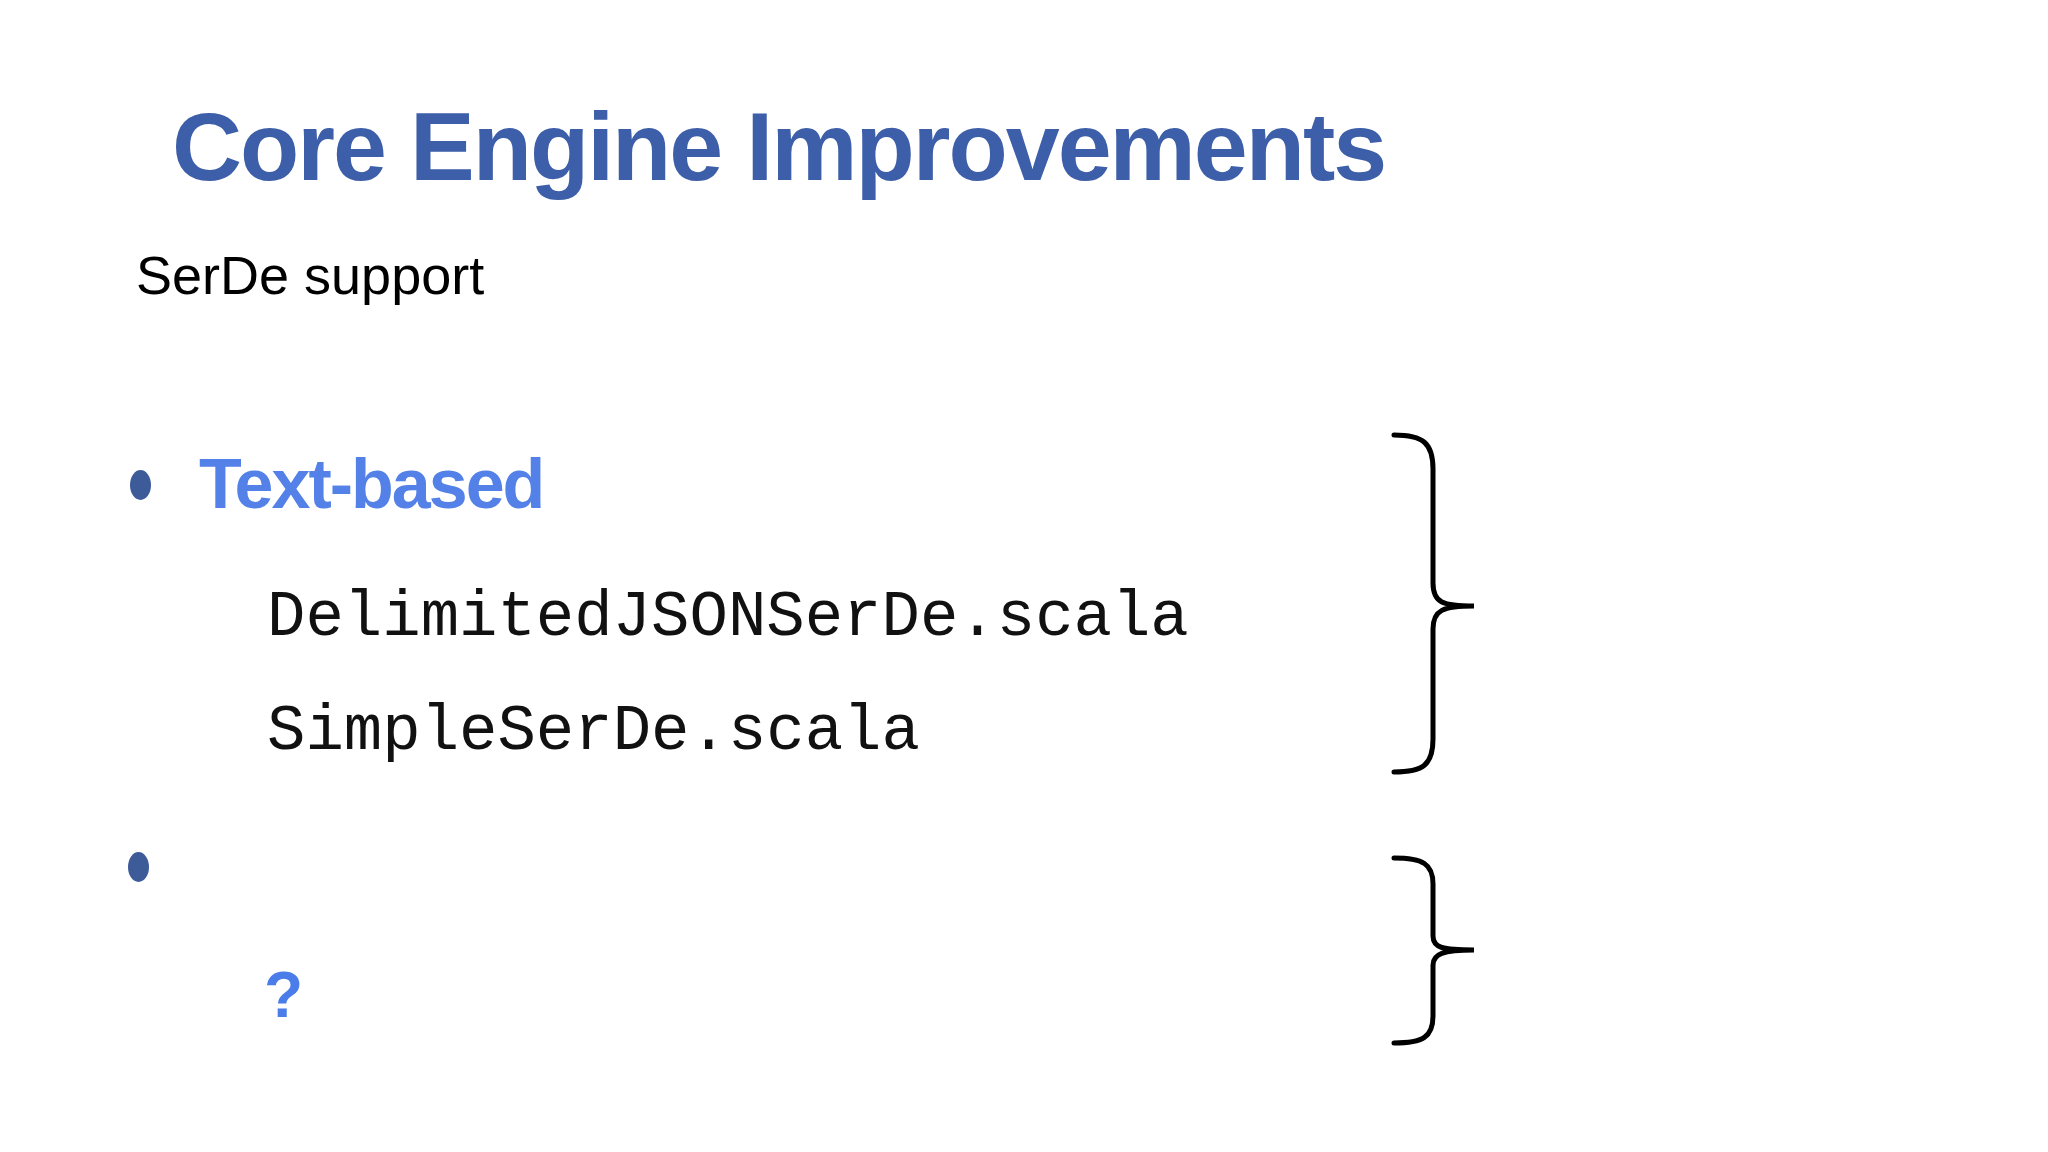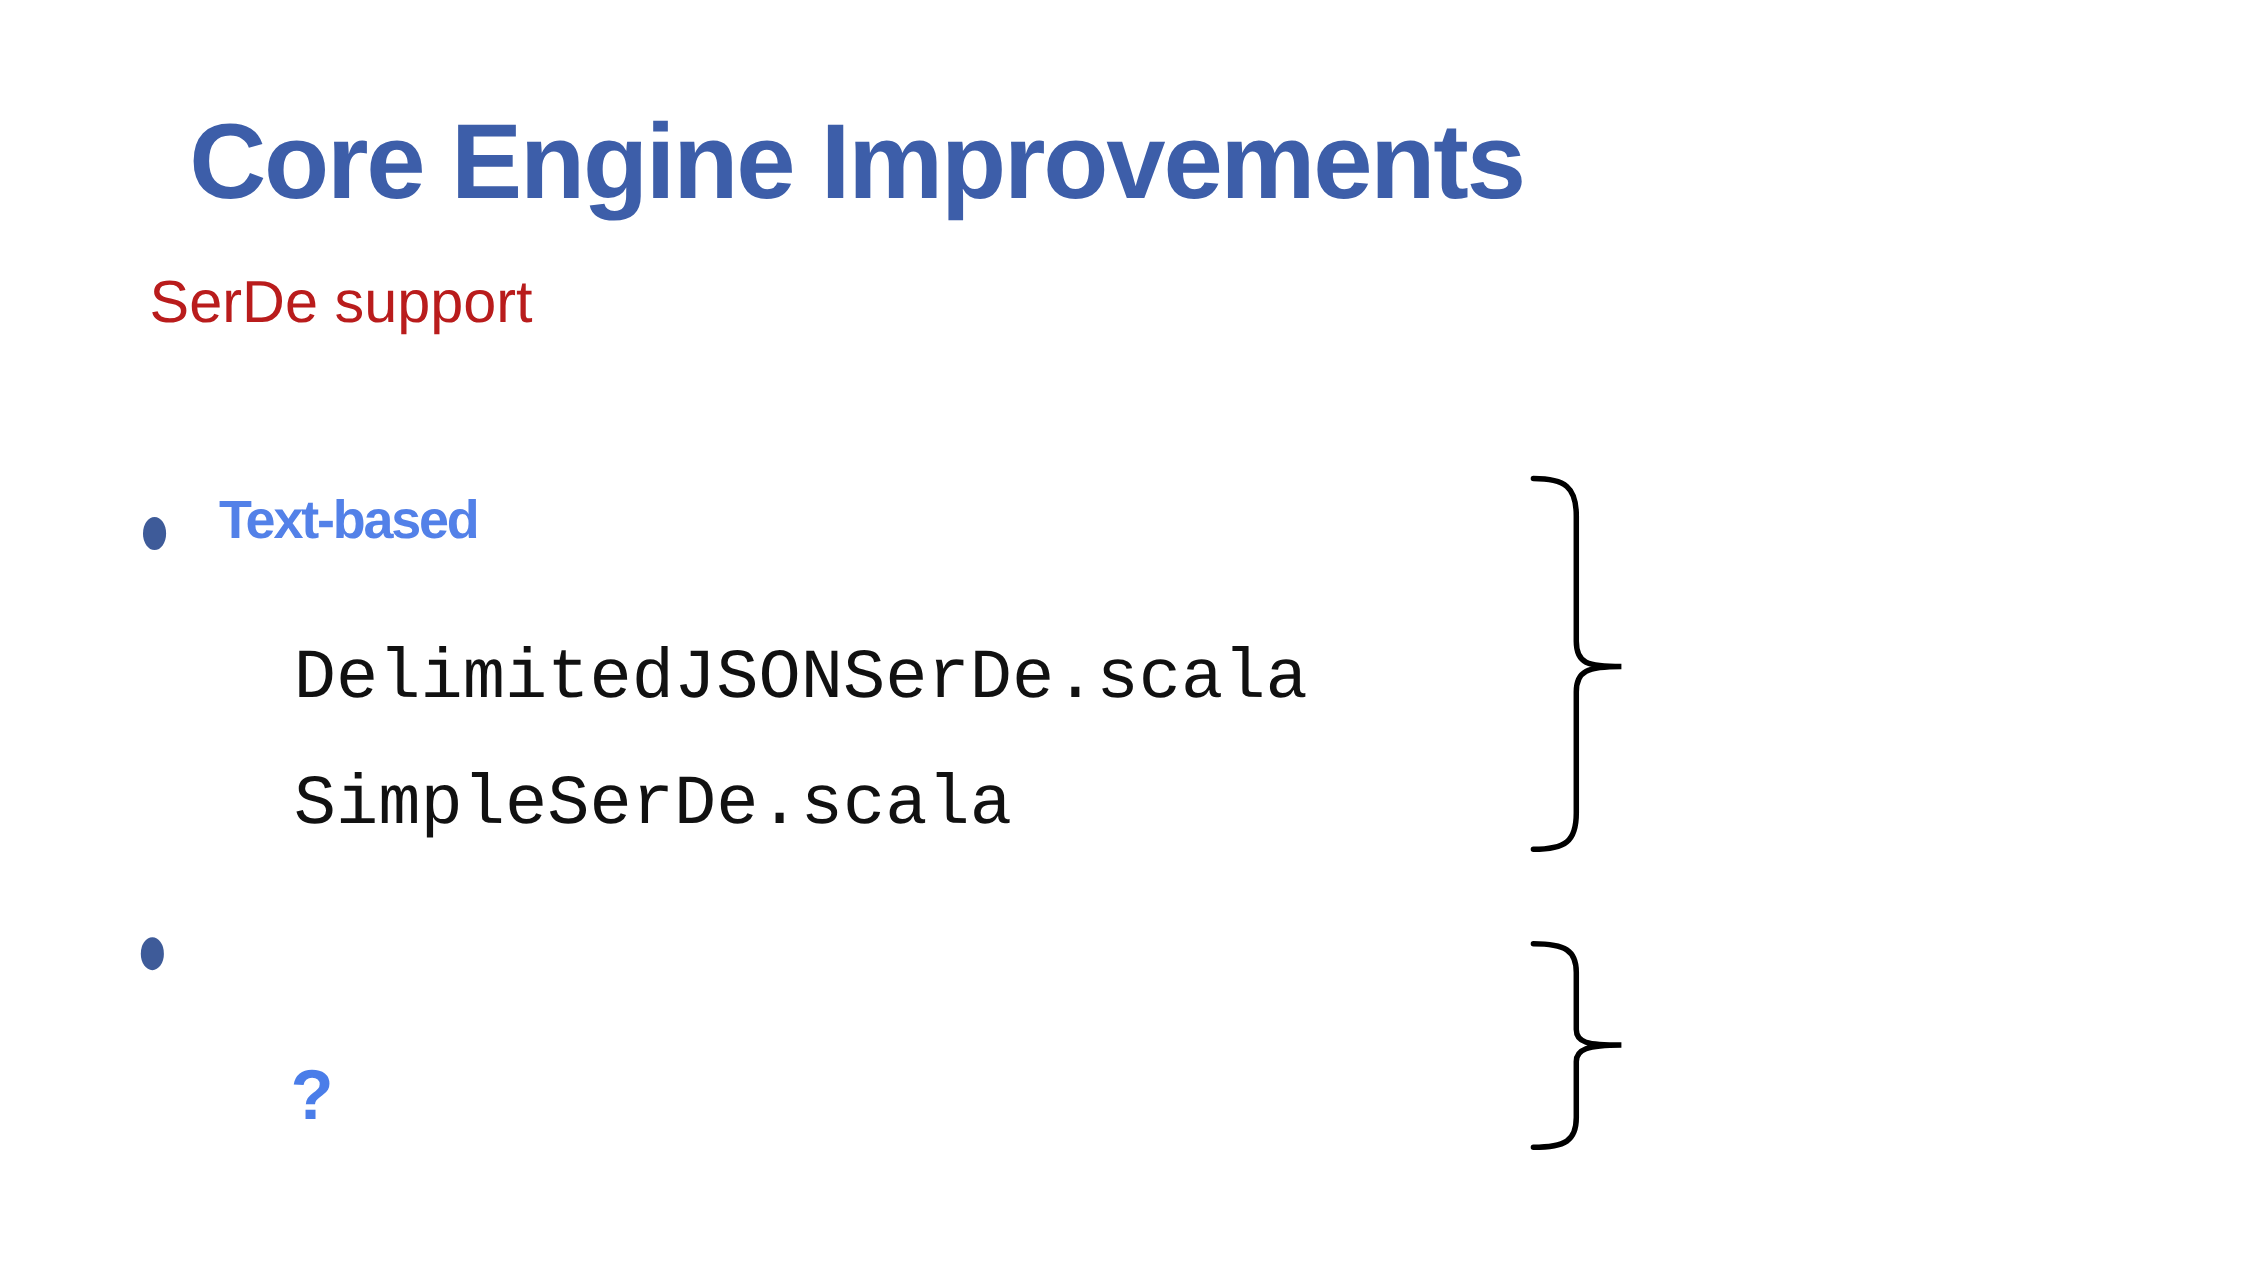--- a/index.html
+++ b/index.html
@@ -24,31 +24,31 @@
     letter-spacing: -2px;
     line-height: 1;
     color: #3d5ea9;
     margin-left: 40px;
   }
   .subtitle {
     left: 136px; top: 248px;
     font-size: 54px;
     font-weight: 400;
     line-height: 1;
-    color: #b91c1c;
+    color: #000000;
   }
   .bullet-dot {
     width: 21px; height: 30px;
     border-radius: 50%;
     background: #3e5b99;
   }
   .dot1 { left: 130px; top: 470px; }
   .dot2 { left: 128px; top: 852px; }
   .bullet-label {
-    font-size: 49px;
+    font-size: 70px;
     font-weight: 700;
     letter-spacing: -2px;
     line-height: 1;
     color: #5381e8;
   }
   .b1 { left: 199px; top: 449px; }
   .b2 { left: 199px; top: 835px; }
   .code {
     font-family: "Liberation Mono", monospace;
     font-size: 64px;

